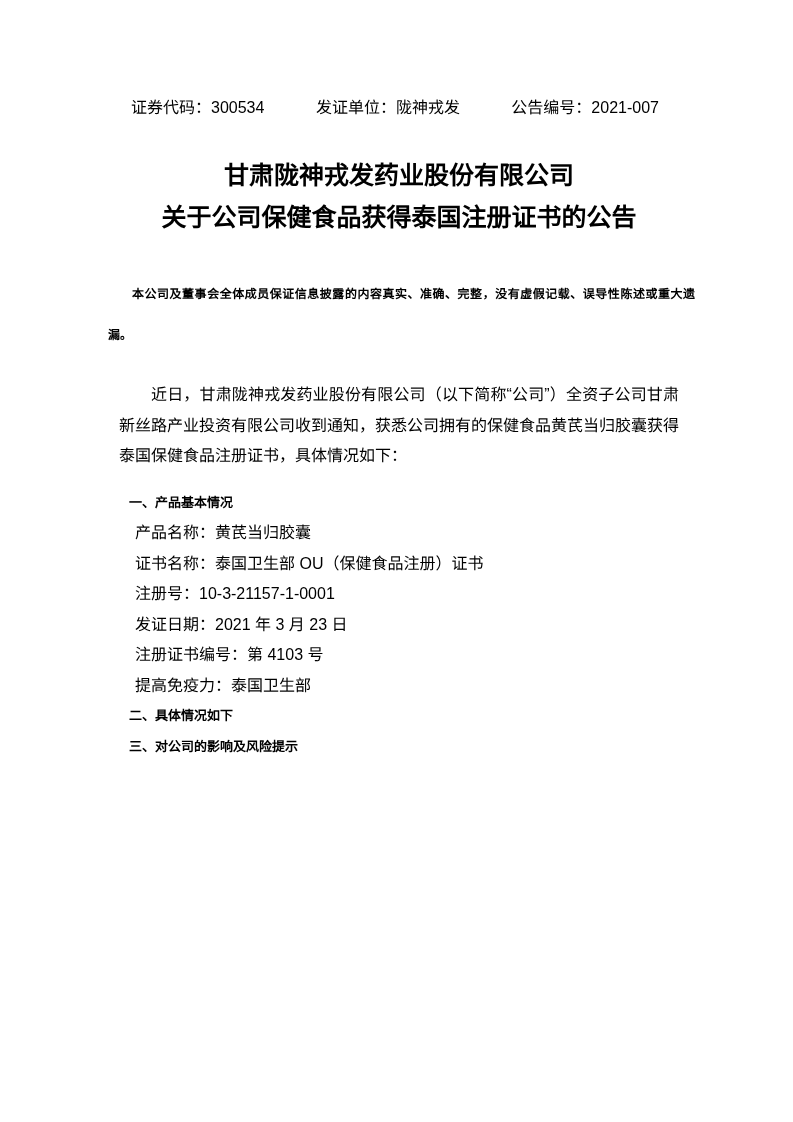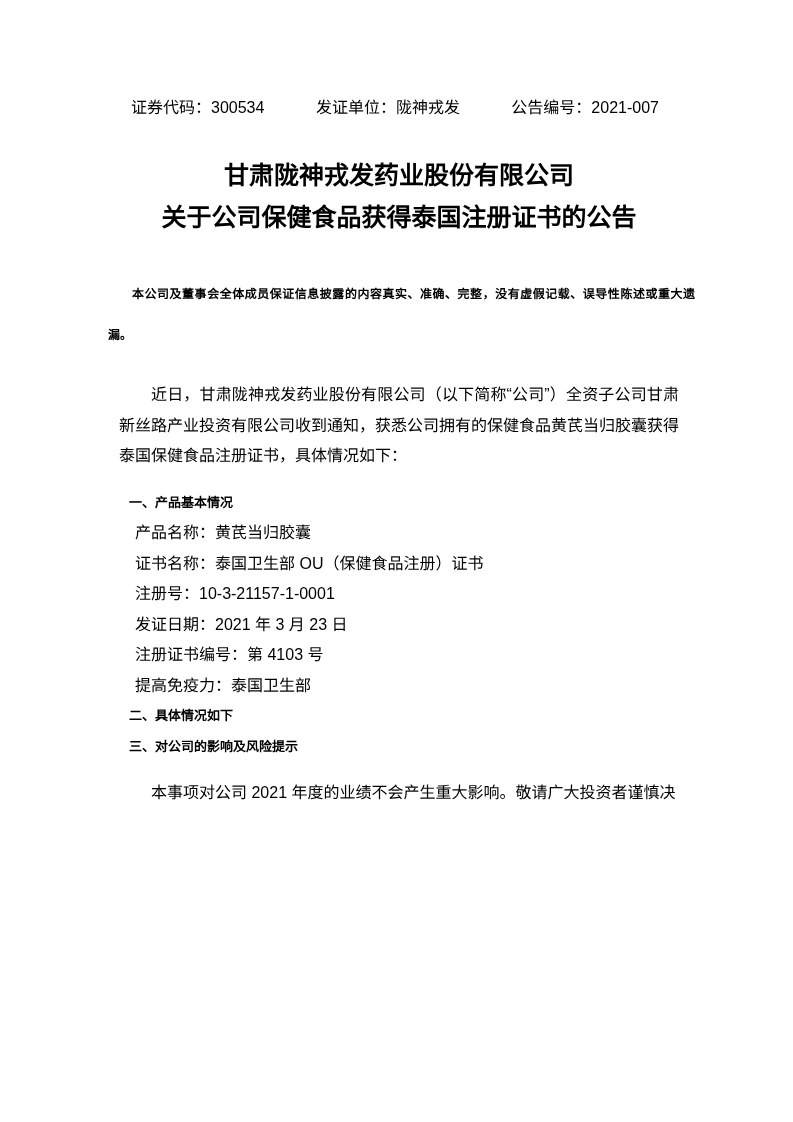--- a/index.html
+++ b/index.html
@@ -97,17 +97,16 @@
         <div class="list-item">证书名称：泰国卫生部 OU（保健食品注册）证书</div>
         <div class="list-item">注册号：10-3-21157-1-0001</div>
         <div class="list-item">发证日期：2021 年 3 月 23 日</div>
         <div class="list-item">注册证书编号：第 4103 号</div>
         <div class="list-item">提高免疫力：泰国卫生部</div>
       </div>
 
       <h2 class="section-heading">二、具体情况如下</h2>
 
       <h2 class="section-heading">三、对公司的影响及风险提示</h2>
-      <p>本事项对公司 2021 年度的业绩不会产生重大影响。敬请广大投资者谨慎决</p>
     </div>
 
   </div>
 </div>
 
 </body></html>

